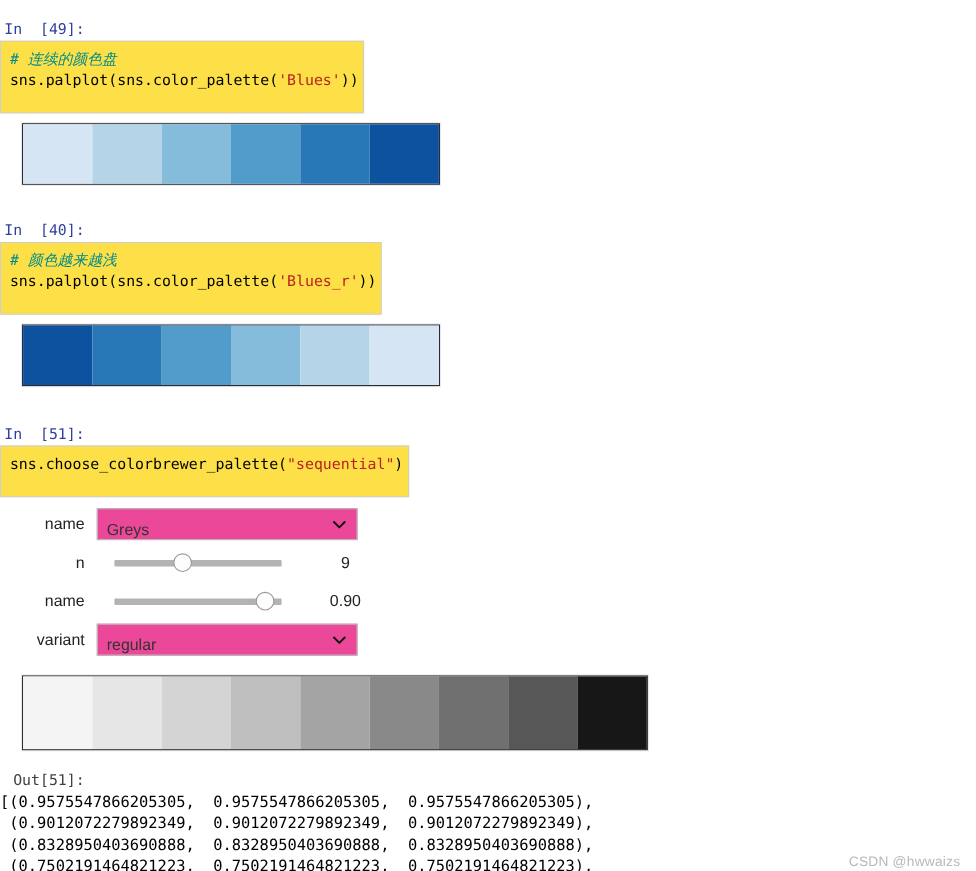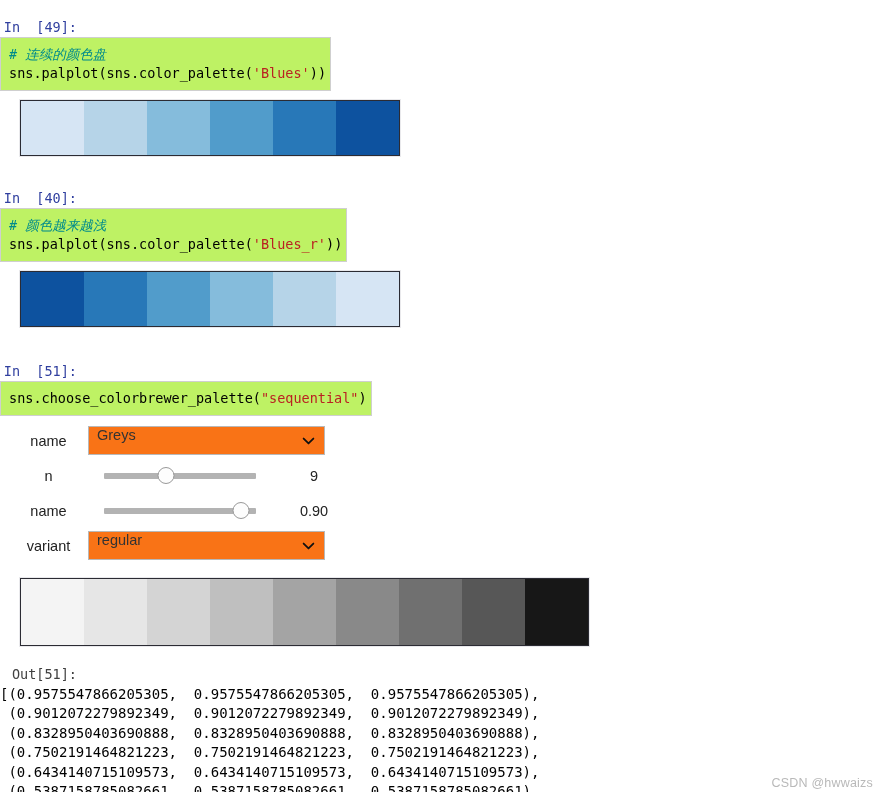--- a/index.html
+++ b/index.html
@@ -39,24 +39,24 @@
     line-height: 19px;
     color: #303F9F;
     white-space: pre;
     user-select: none;
   }
   .prompt.in  { color: #303F9F; padding-top: 10px; }
   .prompt.out { color: #404040; padding-top: 2px; }
 
   .input-area {
     flex: 1;
-    background: #bef264;
+    background: #fde047;
     border: 1px solid #cfcfcf;
     border-left: 1px solid #cfcfcf;
-    padding: 7px 4px 7px 8px;
+    padding: 7px 4px 19px 8px;
     box-sizing: border-box;
     min-width: 0;
   }
 
   .codeline {
     font-family: "DejaVu Sans Mono", "Liberation Mono", monospace;
     font-size: 13.5px;
     line-height: 19px;
     white-space: pre;
     color: #000000;
@@ -97,37 +97,37 @@
     padding-bottom: 6px;
   }
   .widget-row {
     display: flex;
     align-items: center;
     height: 35px;
   }
   .widget-label {
     width: 68px;
     min-width: 68px;
-    text-align: center;
+    text-align: right;
     padding-right: 11px;
     box-sizing: border-box;
     font-family: "Liberation Sans", sans-serif;
     font-size: 14.5px;
     color: #222222;
     user-select: none;
   }
   .widget-select {
     position: relative;
     width: 237px;
     height: 29px;
     border: 1px solid #b8b8b8;
-    background: #f97316;
-    box-sizing: border-box;
-    display: flex;
-    align-items: flex-start;
+    background: #ec4899;
+    box-sizing: border-box;
+    display: flex;
+    align-items: flex-end;
   }
   .widget-select .sel-text {
     padding-left: 8px;
     font-family: "Liberation Sans", sans-serif;
     font-size: 14.5px;
     color: #333333;
   }
   .widget-select .chevron {
     position: absolute;
     right: 9px;

